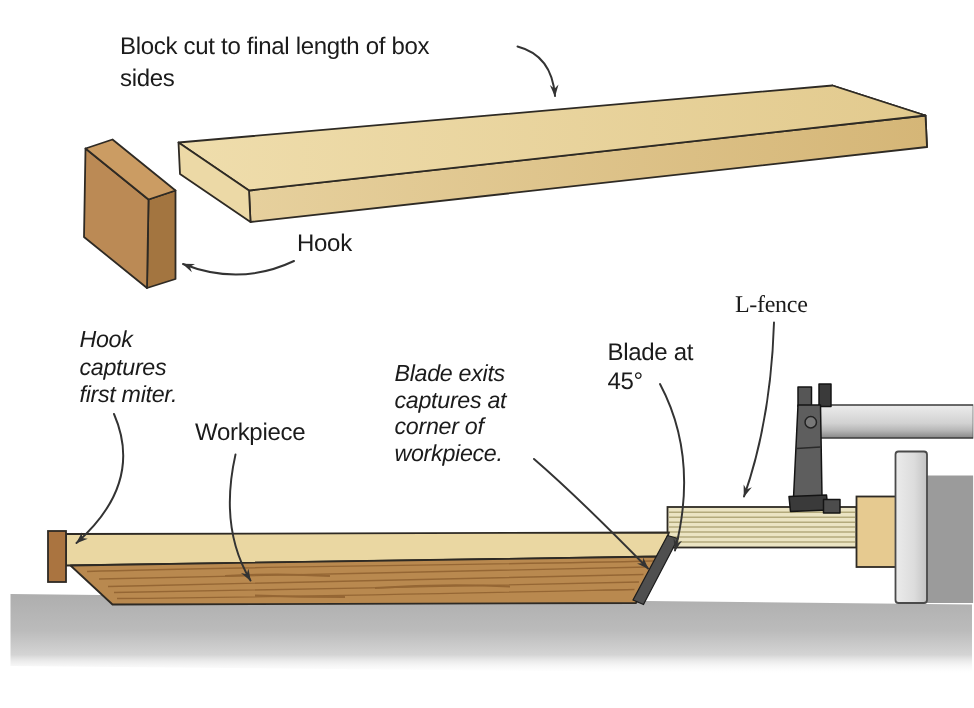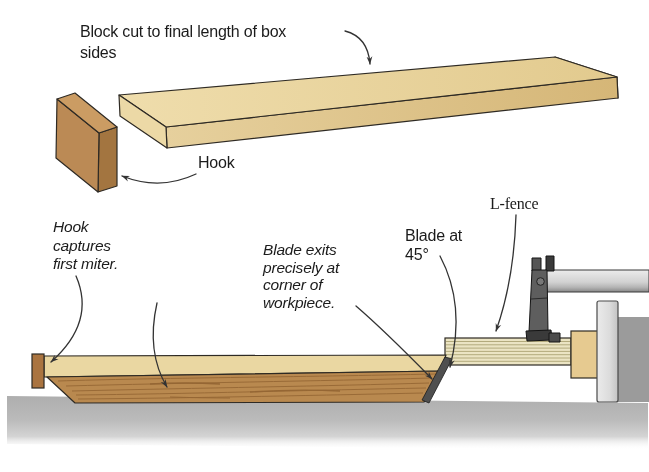--- a/index.html
+++ b/index.html
@@ -133,20 +133,21 @@
       <path d="M516,215 Q514,280 496,331" marker-end="url(#ah)"></path>
     </g>
   </svg>
 
   <div class="label" id="lbl-block">Block cut to final length of box
 sides</div>
   <div class="label" id="lbl-hook-top">Hook</div>
   <div class="label italic" id="lbl-hook-captures">Hook
 captures
 first miter.</div>
+  <div class="label" id="lbl-workpiece">Workpiece</div>
   <div class="label italic" id="lbl-blade-exits">Blade exits
-precisely at
+captures at
 corner of
 workpiece.</div>
   <div class="label" id="lbl-blade-45">Blade at
 45°</div>
   <div class="label" id="lbl-lfence">L-fence</div>
 </div>
 
 </body></html>

